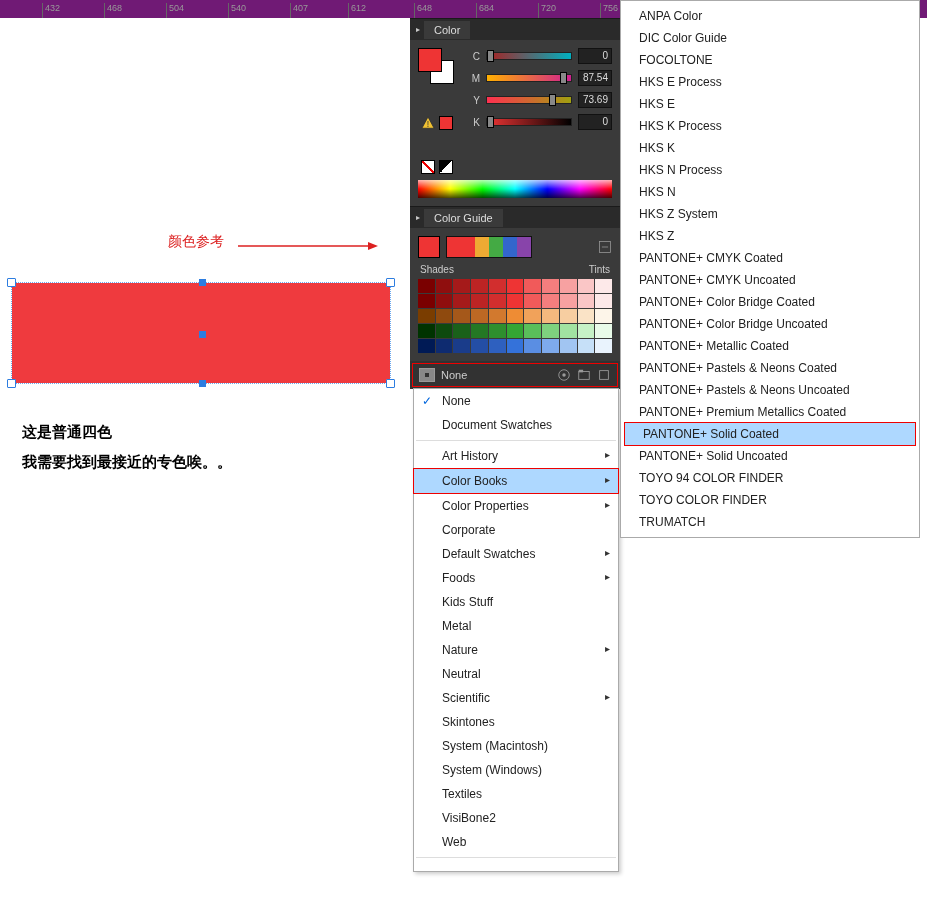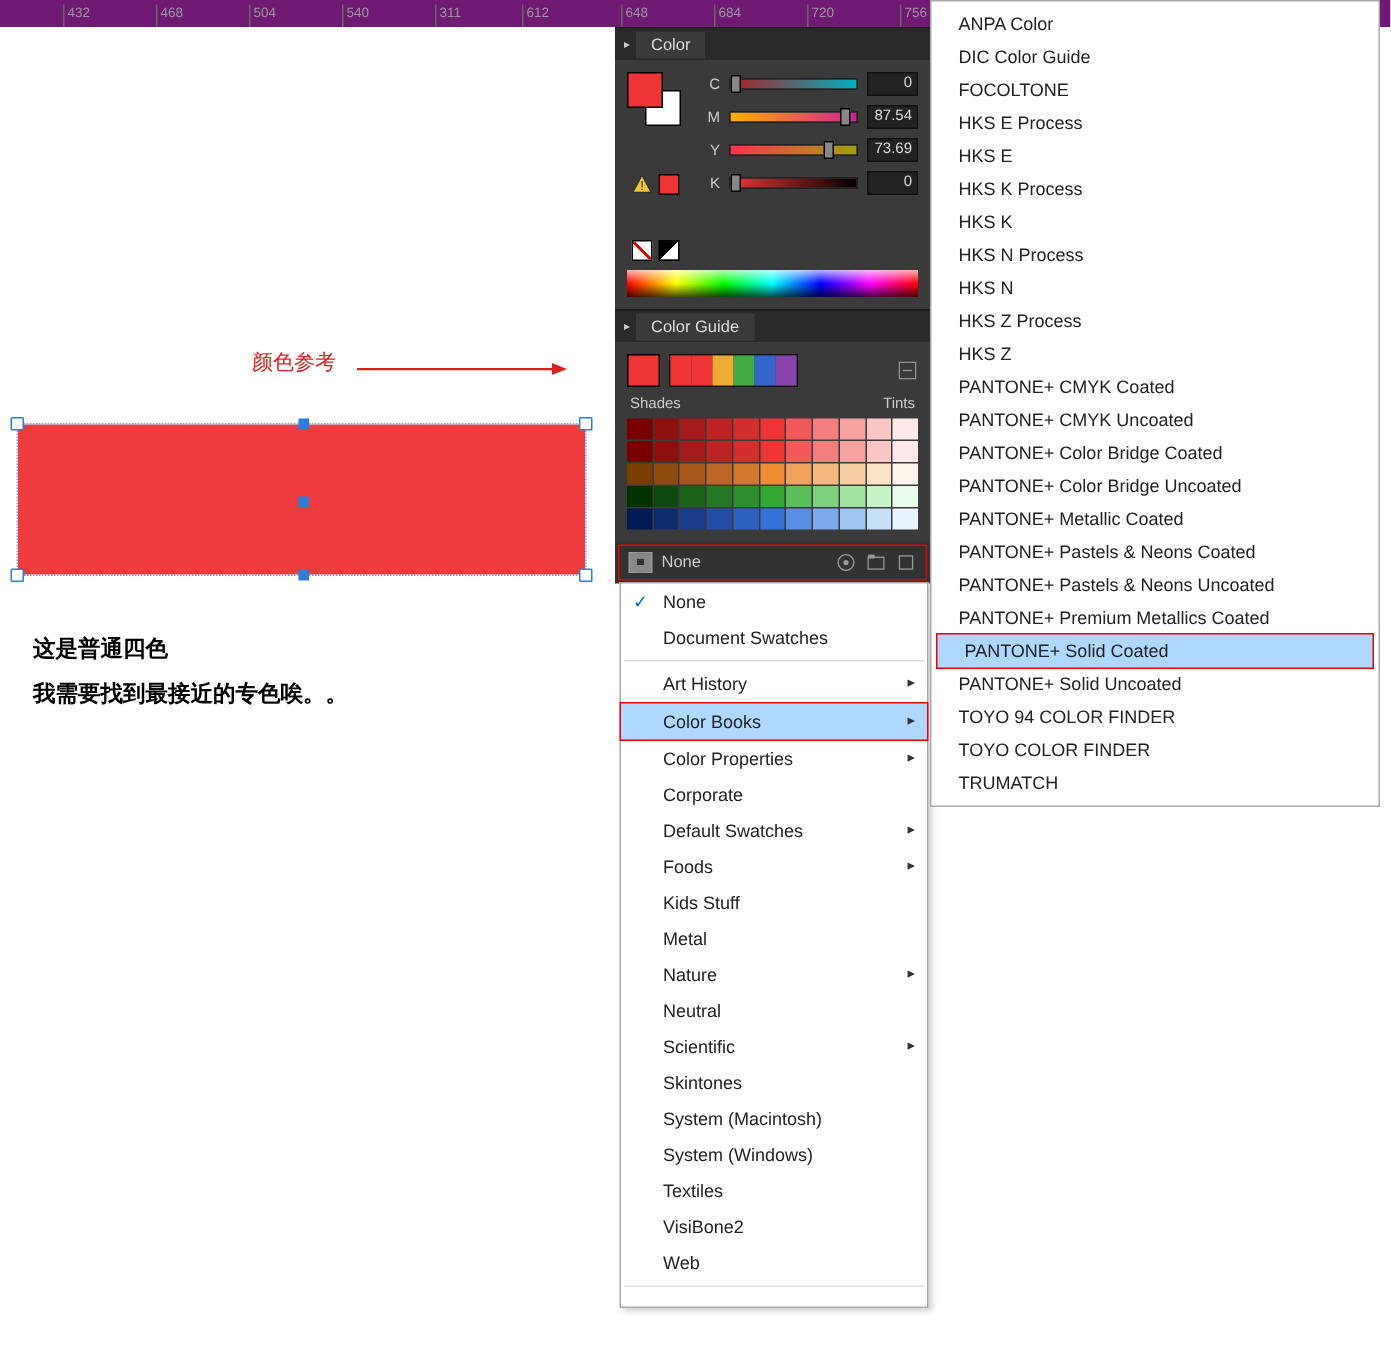--- a/index.html
+++ b/index.html
@@ -84,21 +84,21 @@
 .ficon { width:14px; height:14px; display:inline-block; color:#999; }
 </style>
 </head>
 <body>
 
 <div class="ruler" id="ruler">
     <div class="tick" style="left: 42px;">432</div>
     <div class="tick" style="left: 104px;">468</div>
     <div class="tick" style="left: 166px;">504</div>
     <div class="tick" style="left: 228px;">540</div>
-    <div class="tick" style="left: 290px;">311</div>
+    <div class="tick" style="left: 290px;">407</div>
     <div class="tick" style="left: 348px;">612</div>
     <div class="tick" style="left: 414px;">648</div>
     <div class="tick" style="left: 476px;">684</div>
     <div class="tick" style="left: 538px;">720</div>
     <div class="tick" style="left: 600px;">756</div>
     <div class="tick" style="left: 662px;">792</div>
     <div class="tick" style="left: 724px;">828</div>
     <div class="tick" style="left: 786px;">864</div>
     <div class="tick" style="left: 848px;">900</div>
   </div>
@@ -317,21 +317,21 @@
 <div class="menu2" id="menu2">
     <div class="mi"><span>ANPA Color</span></div>
     <div class="mi"><span>DIC Color Guide</span></div>
     <div class="mi"><span>FOCOLTONE</span></div>
     <div class="mi"><span>HKS E Process</span></div>
     <div class="mi"><span>HKS E</span></div>
     <div class="mi"><span>HKS K Process</span></div>
     <div class="mi"><span>HKS K</span></div>
     <div class="mi"><span>HKS N Process</span></div>
     <div class="mi"><span>HKS N</span></div>
-    <div class="mi"><span>HKS Z Process</span></div>
+    <div class="mi"><span>HKS Z System</span></div>
     <div class="mi"><span>HKS Z</span></div>
     <div class="mi"><span>PANTONE+ CMYK Coated</span></div>
     <div class="mi"><span>PANTONE+ CMYK Uncoated</span></div>
     <div class="mi"><span>PANTONE+ Color Bridge Coated</span></div>
     <div class="mi"><span>PANTONE+ Color Bridge Uncoated</span></div>
     <div class="mi"><span>PANTONE+ Metallic Coated</span></div>
     <div class="mi"><span>PANTONE+ Pastels &amp; Neons Coated</span></div>
     <div class="mi"><span>PANTONE+ Pastels &amp; Neons Uncoated</span></div>
     <div class="mi"><span>PANTONE+ Premium Metallics Coated</span></div>
     <div class="mi hl"><span>PANTONE+ Solid Coated</span></div>

